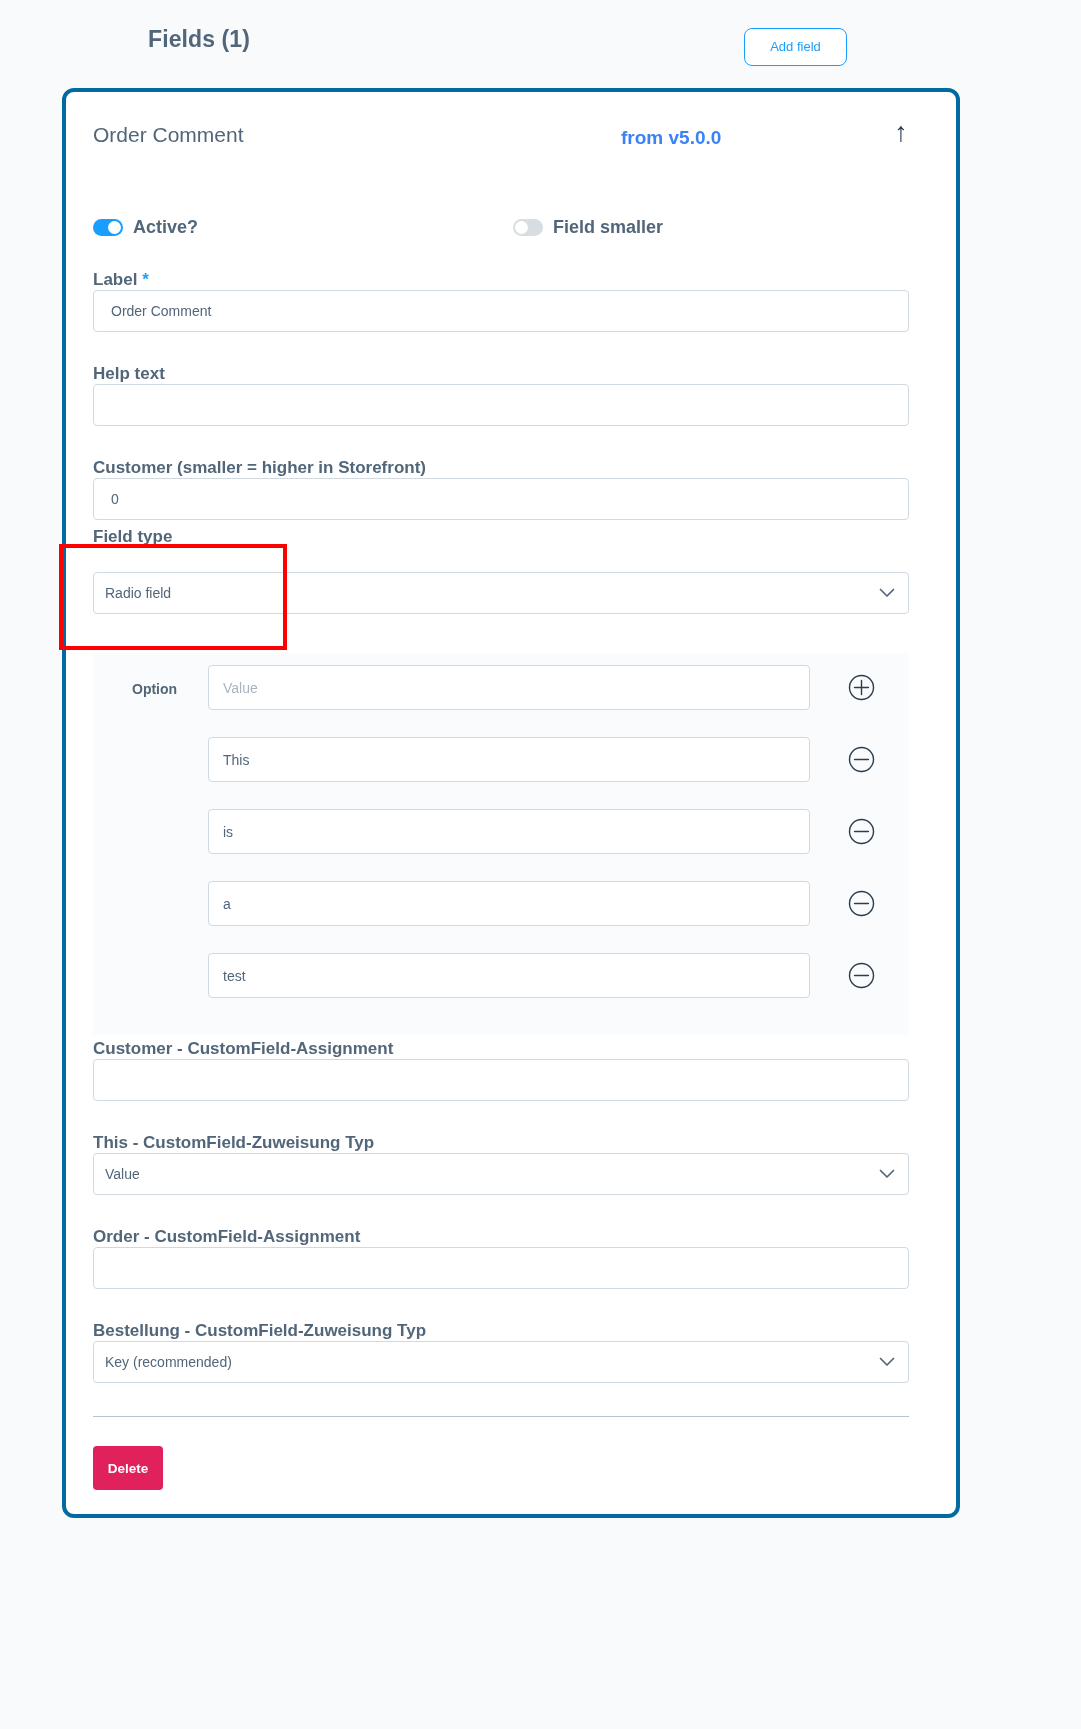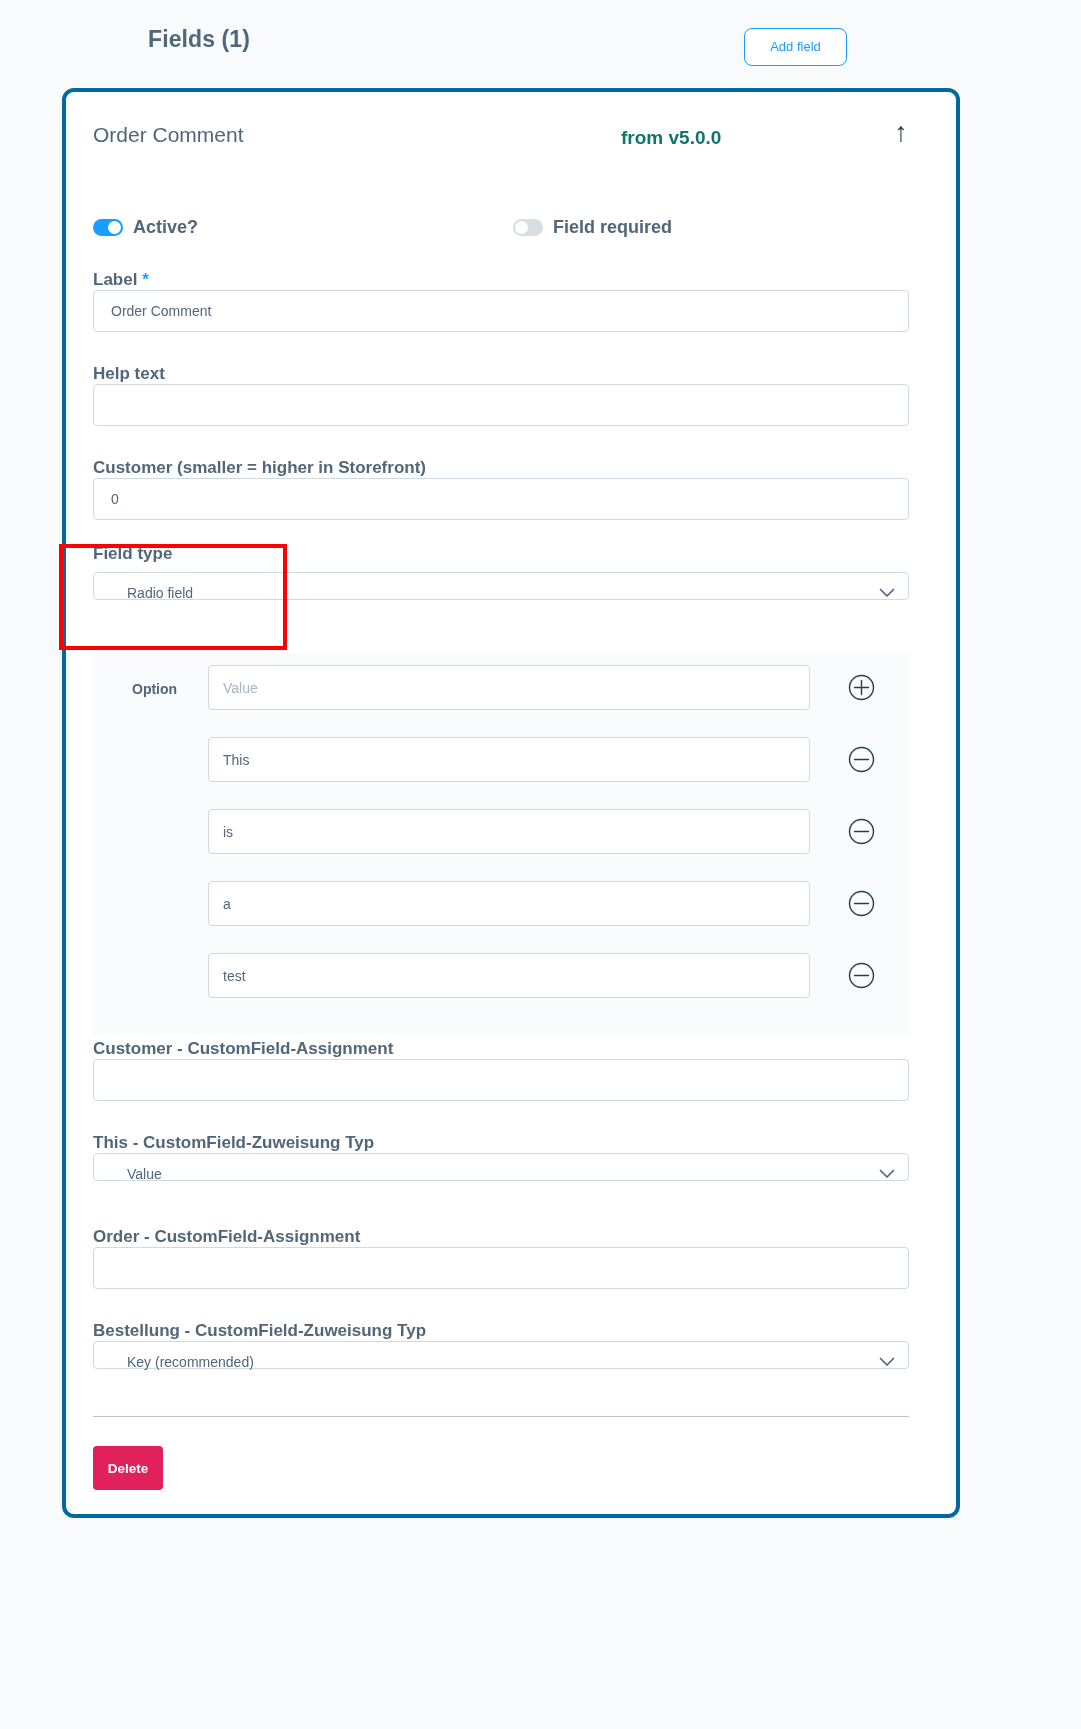--- a/index.html
+++ b/index.html
@@ -65,21 +65,21 @@
     position: absolute;
     left: 27px; top: 31px;
     font-size: 21px;
     color: #52667a;
   }
   .version-note {
     position: absolute;
     left: 555px; top: 35px;
     font-size: 19px;
     font-weight: bold;
-    color: #0f766e;
+    color: #3b82f6;
   }
   .collapse-arrow {
     position: absolute;
     left: 820px; top: 22px;
     width: 30px; height: 36px;
     font-size: 27px;
     color: #2b3e50;
     text-align: center;
     line-height: 36px;
     cursor: pointer;
@@ -154,27 +154,27 @@
   .text-input::placeholder { color: #8b9aa9; opacity: 1; }
 
   .select-wrap {
     position: absolute;
     left: 27px;
     width: 816px;
     height: 42px;
   }
   .select-box {
     width: 100%;
-    height: 28px;
+    height: 42px;
     border: 1px solid #d1d9e0;
     border-radius: 4px;
     background: #ffffff;
     font-size: 14px;
     color: #52667a;
-    padding: 0 33px;
+    padding: 0 11px;
     line-height: 40px;
     cursor: pointer;
     position: relative;
   }
   .chevron {
     position: absolute;
     right: 14px; top: 0;
     width: 16px; height: 42px;
     pointer-events: none;
   }
@@ -274,34 +274,34 @@
       <div class="toggle-group first">
         <div class="switch on">
             <span class="knob"></span>
           </div>
         <span class="toggle-label">Active?</span>
       </div>
       <div class="toggle-group second">
         <div class="switch off">
             <span class="knob"></span>
           </div>
-        <span class="toggle-label">Field required</span>
+        <span class="toggle-label">Field smaller</span>
       </div>
     </div>
 
     <div class="field-label" style="left:27px; top:178px;"><span>Label</span> <span class="req-star">*</span></div>
     <input class="text-input" style="top: 198px;" value="Order Comment">
 
     <div class="field-label" style="left:27px; top:272px;">Help text</div>
     <input class="text-input" style="top: 292px;" value="">
 
     <div class="field-label" style="left:27px; top:366px;">Customer (smaller = higher in Storefront)</div>
     <input class="text-input" style="top: 386px;" value="0">
 
-    <div class="field-label" style="left:27px; top:452px;">Field type</div>
+    <div class="field-label" style="left:27px; top:435px;">Field type</div>
     <div class="select-wrap" style="top:480px;">
       <div class="select-box">Radio field</div>
       <span class="chevron">
         <svg width="16" height="10" viewBox="0 0 16 10">
             <path d="M1.5 1.5 L8 8 L14.5 1.5" fill="none" stroke="#52667a" stroke-width="1.7" stroke-linecap="round" stroke-linejoin="round"></path>
           </svg>
       </span>
     </div>
     <div class="red-box"></div>
 

